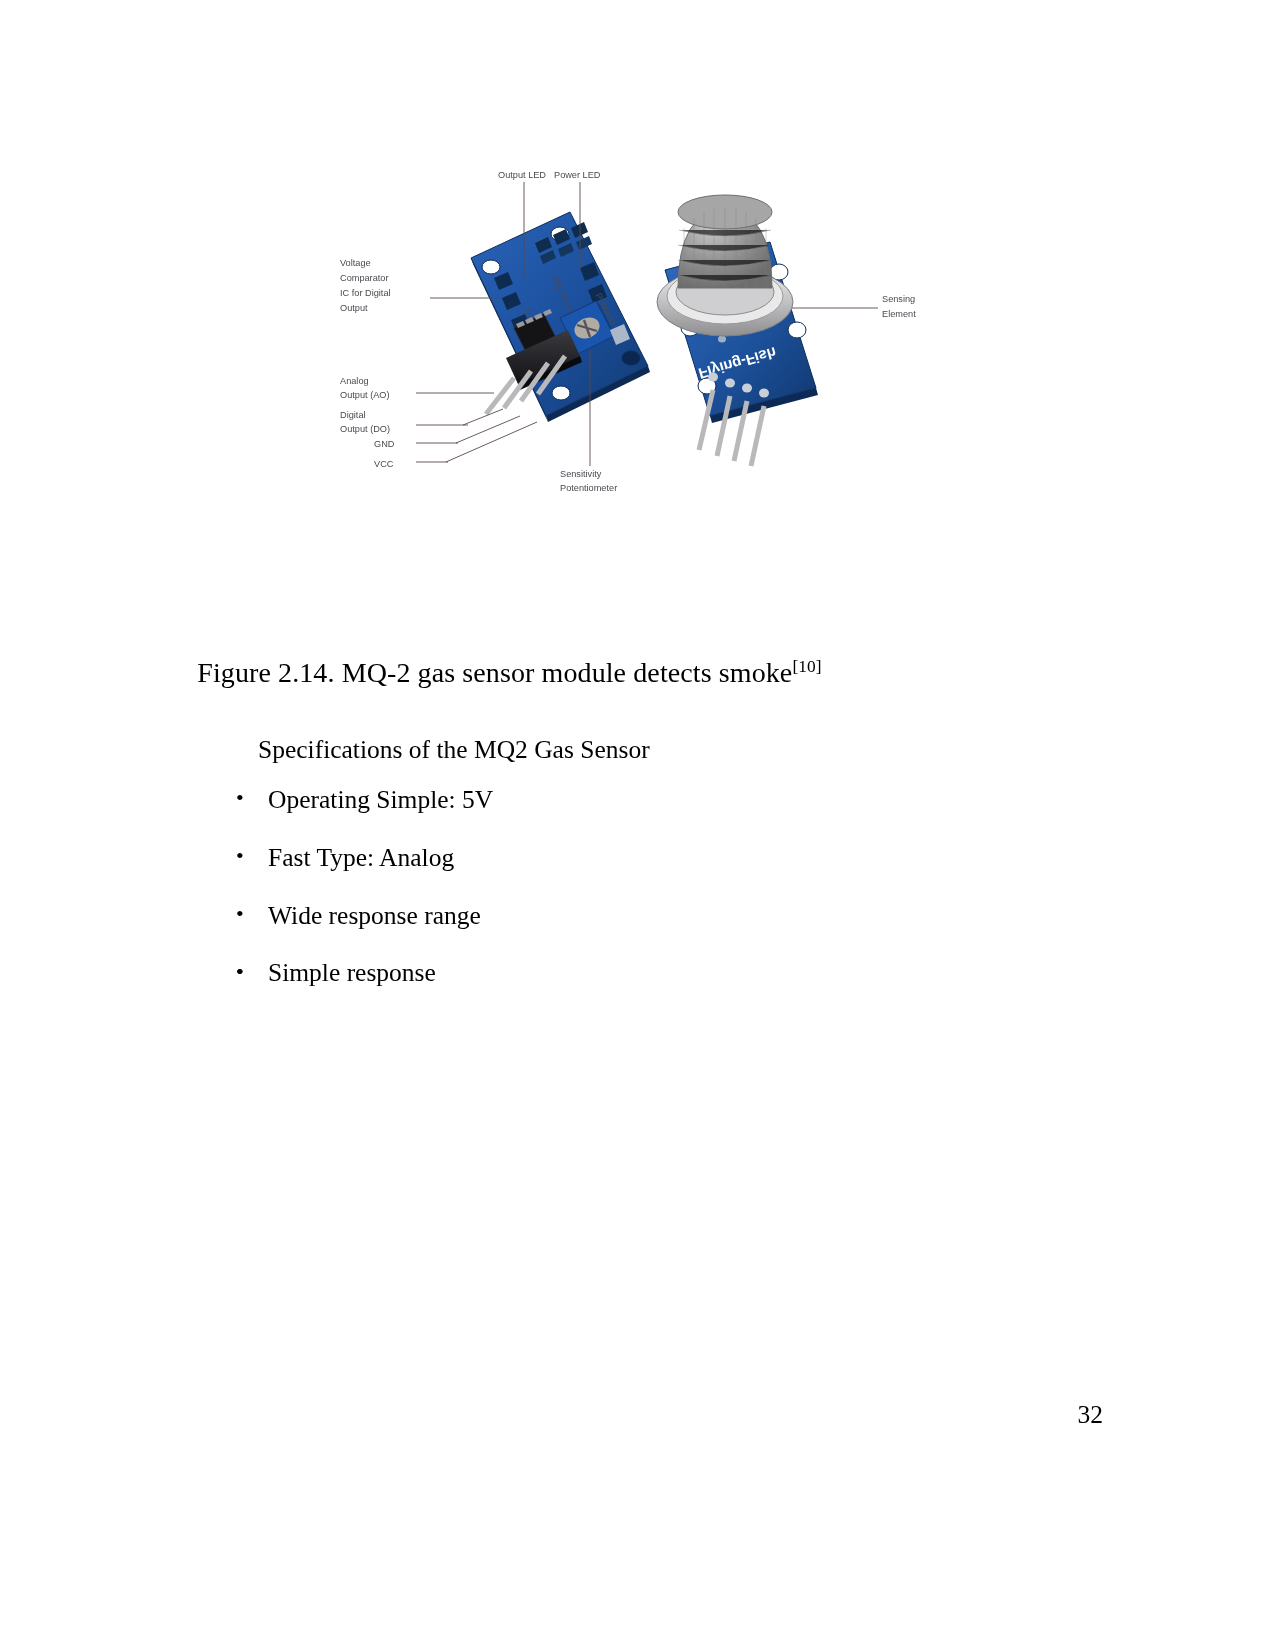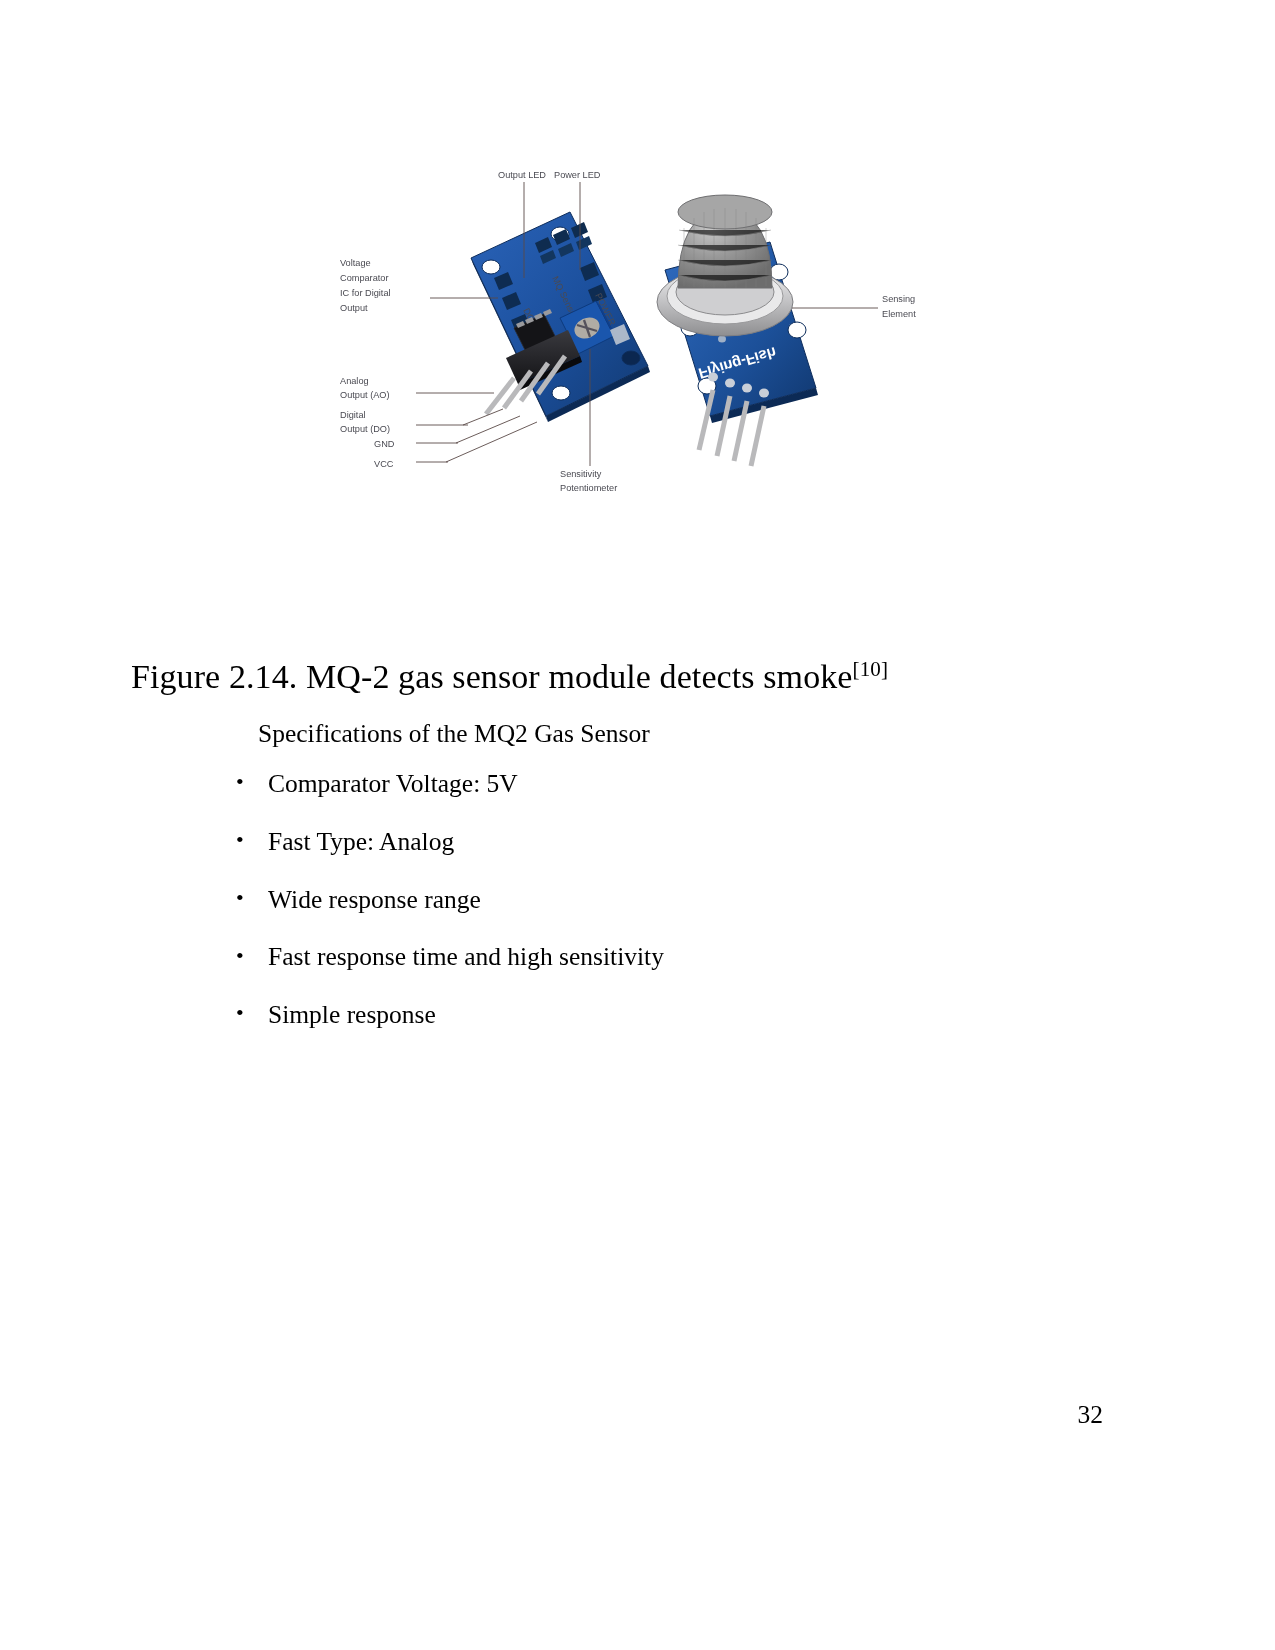--- a/index.html
+++ b/index.html
@@ -36,21 +36,21 @@
   }
   .fig-svg { display: block; width: 640px; height: 400px; }
 
   
   .caption {
     position: absolute;
     left: 0;
     top: 655px;
     width: 1019px;
     text-align: center;
-    font-size: 34px;
+    font-size: 28px;
     line-height: 1.3;
     letter-spacing: 0.1px;
   }
   .caption sup {
     font-size: 0.62em;
     vertical-align: super;
     line-height: 0;
   }
 
   
@@ -63,21 +63,21 @@
   p.body {
     margin: 0 0 10px 0;
     font-size: 25.5px;
     line-height: 1.72;
     text-align: justify;
     text-justify: inter-word;
     text-indent: 62px;
     hyphens: none;
   }
   p.noindent-head {
-    margin: 0 0 6px 0;
+    margin: 16px 0 6px 0;
     font-size: 25.5px;
     line-height: 1.72;
     text-indent: 62px;
     text-align: left;
   }
   ul.spec-list {
     list-style: none;
     margin: 6px 0 0 0;
     padding: 0;
   }
@@ -331,33 +331,32 @@
   </div>
 
   <div class="content">
 
 
     <p class="noindent-head">Specifications of the MQ2 Gas Sensor</p>
 
     <ul class="spec-list">
       <li>
         <span class="bullet-dot">•</span>
-        <span>Comparator Voltage: 5V</span>
+        <span>Operating Simple: 5V</span>
       </li>
       <li>
         <span class="bullet-dot">•</span>
         <span>Fast Type: Analog</span>
       </li>
       <li>
         <span class="bullet-dot">•</span>
         <span>Wide response range</span>
       </li>
       <li>
         <span class="bullet-dot">•</span>
-        <span>Fast response time and high sensitivity</span>
       </li>
       <li>
         <span class="bullet-dot">•</span>
         <span>Simple response</span>
       </li>
     </ul>
   </div>
 
   <div class="page-number">32</div>
 

